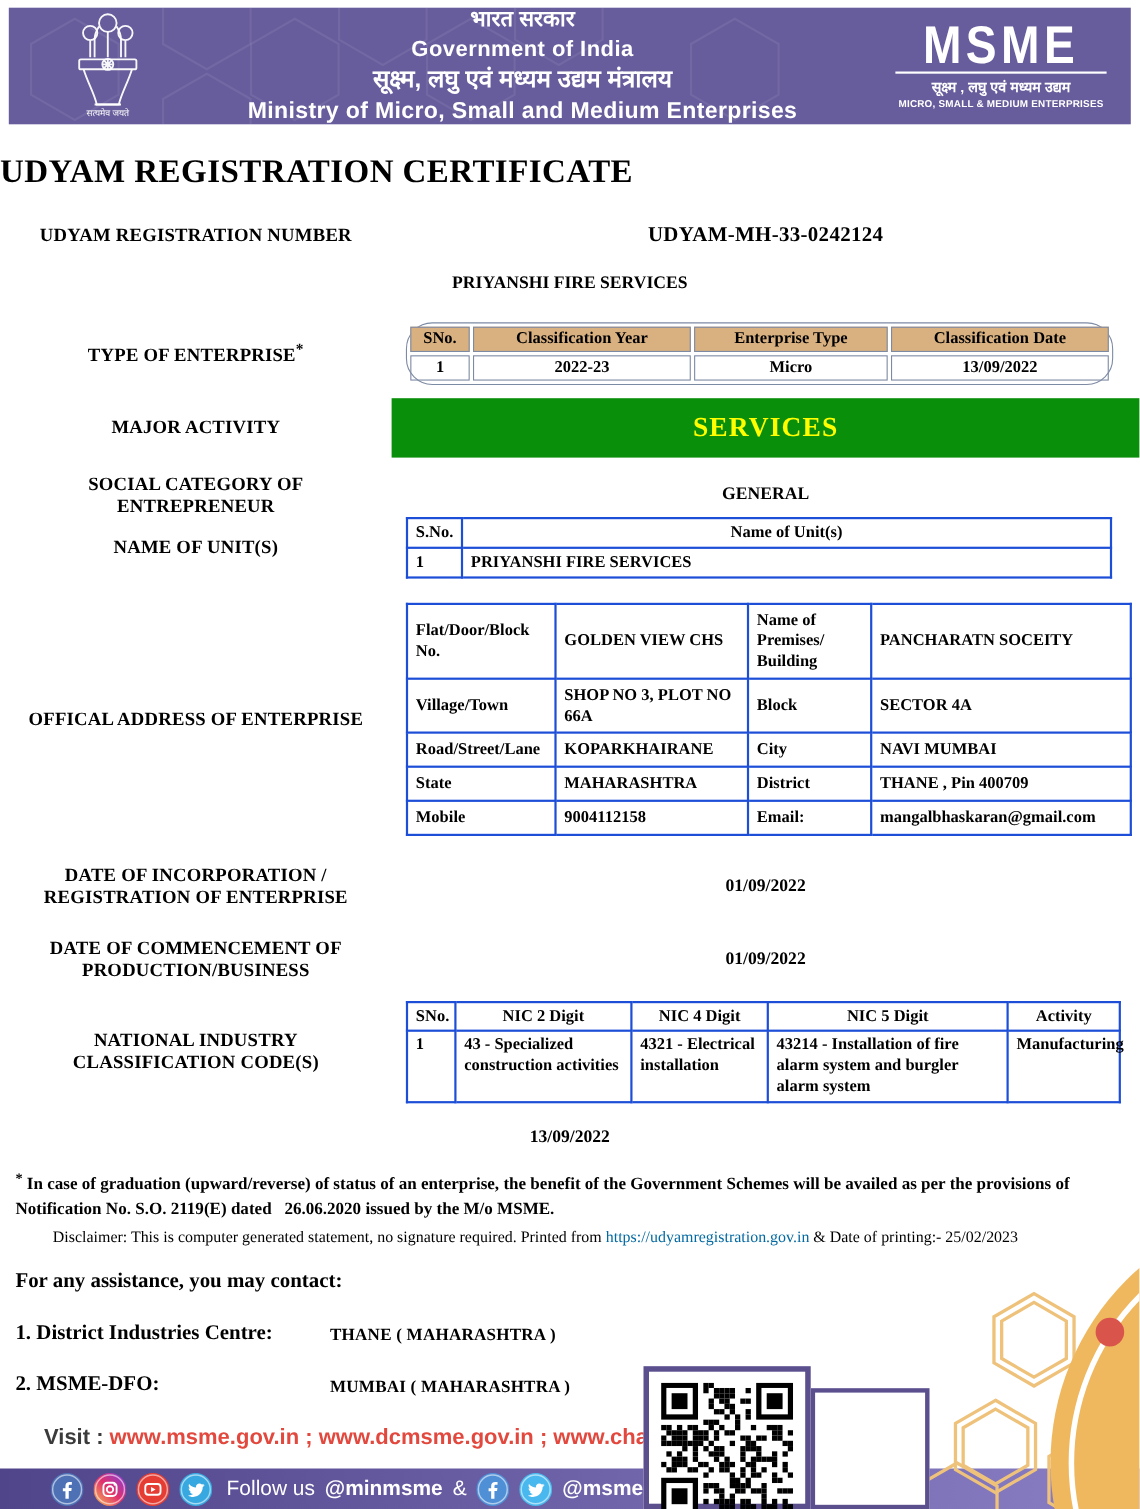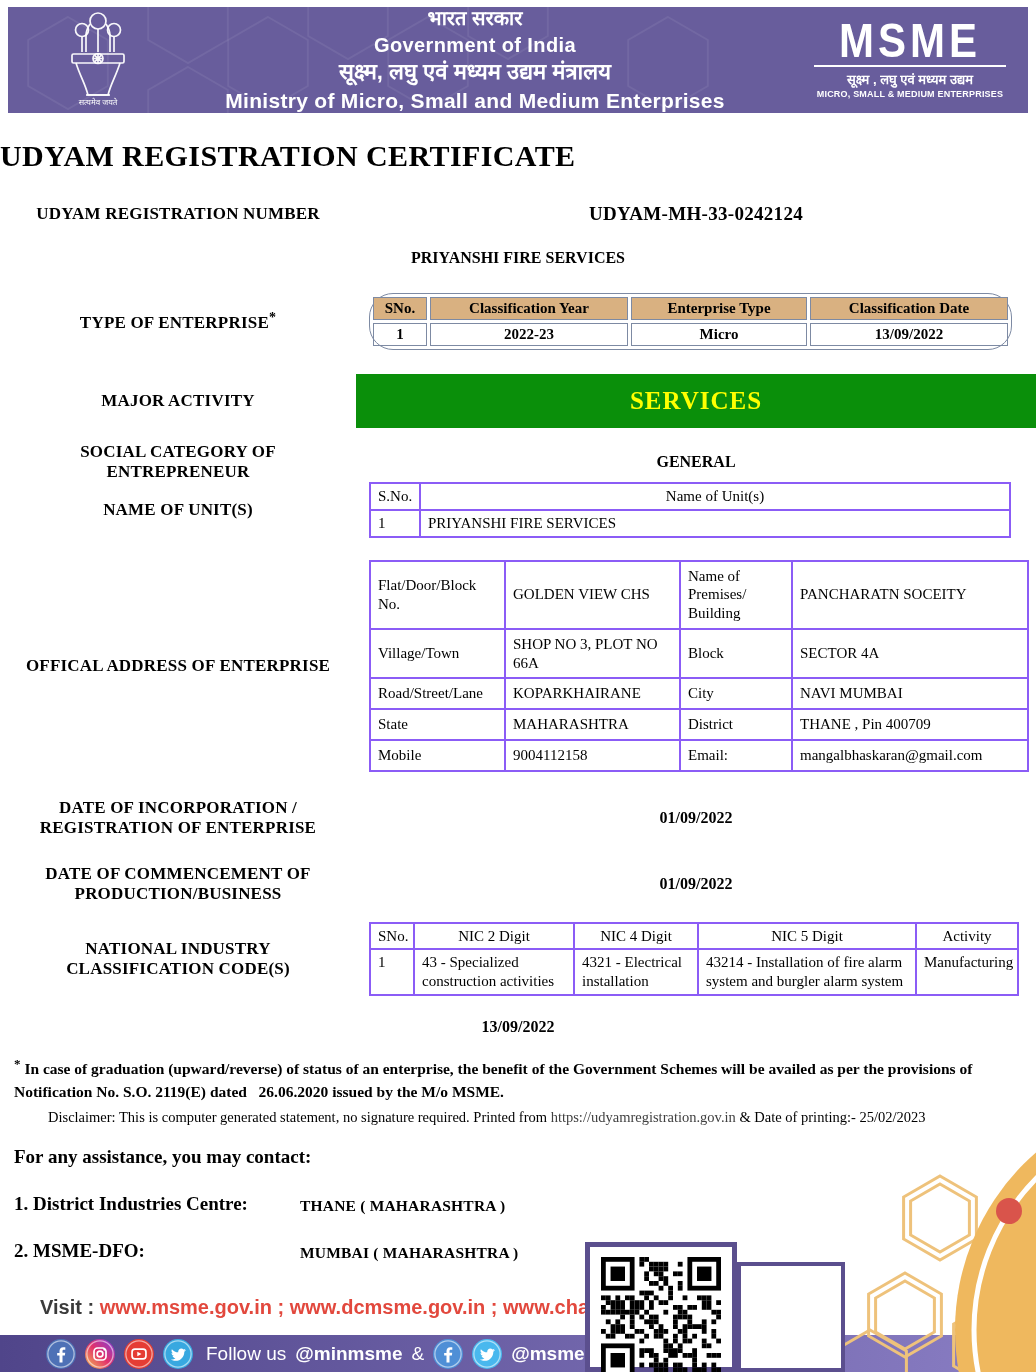--- a/index.html
+++ b/index.html
@@ -41,21 +41,21 @@
   .row-value { flex:1; display:flex; align-items:center; justify-content:center;
     text-align:center; font-weight:bold; }
   .row-value.left { justify-content:flex-start; padding-left:13px; }
   .v-lg { font-size:19px; letter-spacing:.3px; }
   .v-md { font-size:16px; }
   sup.star { font-size:14px; vertical-align:6px; }
 
   .row-urn { margin-top:30px; }
   .row-name { margin-top:24px; }
   .row-type { margin-top:26px; }
-  .row-major { margin-top:24px;border-radius:22px; }
+  .row-major { margin-top:12px;border-radius:22px; }
   .green-bar { width:100%; background:#0a8f0a; color:#ffff00; text-align:center;
     font-size:25px; font-weight:bold; padding:13px 0; letter-spacing:1px; }
   .row-social { margin-top:14px; }
   .row-social .lbl { max-width:250px; }
   .row-units { }
   .row-address { margin-top:22px; }
   .row-incorp, .row-commence { margin-top:26px; }
   .row-incorp .lbl, .row-commence .lbl { max-width:300px; }
   .row-nic { margin-top:18px; }
   .row-nic .lbl { max-width:270px; }
@@ -64,37 +64,37 @@
   
   table { table-layout:fixed;border-radius:24px; }
   .tbl-type { border-collapse:separate; border-spacing:3px; border:1px solid #7d8aa3;
     width:640px; background:#fff; }
   .tbl-type th { background:#d9b181; border:1px solid #7d8aa3; font-size:15px;
     font-weight:bold; padding:2px 4px; text-align:center; }
   .tbl-type td { border:1px solid #7d8aa3; font-size:15px; font-weight:bold;
     padding:2px 4px; text-align:center; }
 
   .tbl-gray { border-collapse:collapse; }
-  .tbl-gray th, .tbl-gray td { border:2px solid #8b5cf6; font-size:15px;
-    font-weight:normal; padding:3px 7px; text-align:left; line-height:1.25; }
+  .tbl-gray th, .tbl-gray td { border:2px solid #1d4ed8; font-size:15px;
+    font-weight:bold; padding:3px 7px; text-align:left; line-height:1.25; }
 
   .tbl-units { width:642px; }
   .tbl-units th.c { text-align:center; }
 
   .tbl-addr { width:660px; }
   .tbl-addr td { padding:5px 7px; }
 
   .tbl-nic { width:650px; }
   .tbl-nic th { text-align:center; }
 
   
   .footnote { margin:18px 10px 0 14px; font-size:15.5px; font-weight:bold; line-height:1.5; }
   .footnote sup { font-size:13px; }
   .disclaimer { margin:6px 0 0 48px; font-size:14.5px; }
-  .red-link { color:#404040; }
+  .red-link { color:#0369a1; }
   .assist-heading { margin:20px 0 0 14px; font-size:19px; font-weight:bold; }
   .contact-row { display:flex; margin-top:25px; align-items:center; }
   .contact-label { margin-left:14px; width:286px; font-size:19px; font-weight:bold; }
   .contact-value { font-size:15.5px; font-weight:bold; padding-top:4px; letter-spacing:.2px; }
 
   
   .visit-line { position:absolute; left:40px; top:1296px; z-index:1;
     font-family:"Liberation Sans", sans-serif; font-size:20px; font-weight:bold; }
   .visit-label { color:#3b3b3b; }
   .visit-links { color:#e2483d; }

